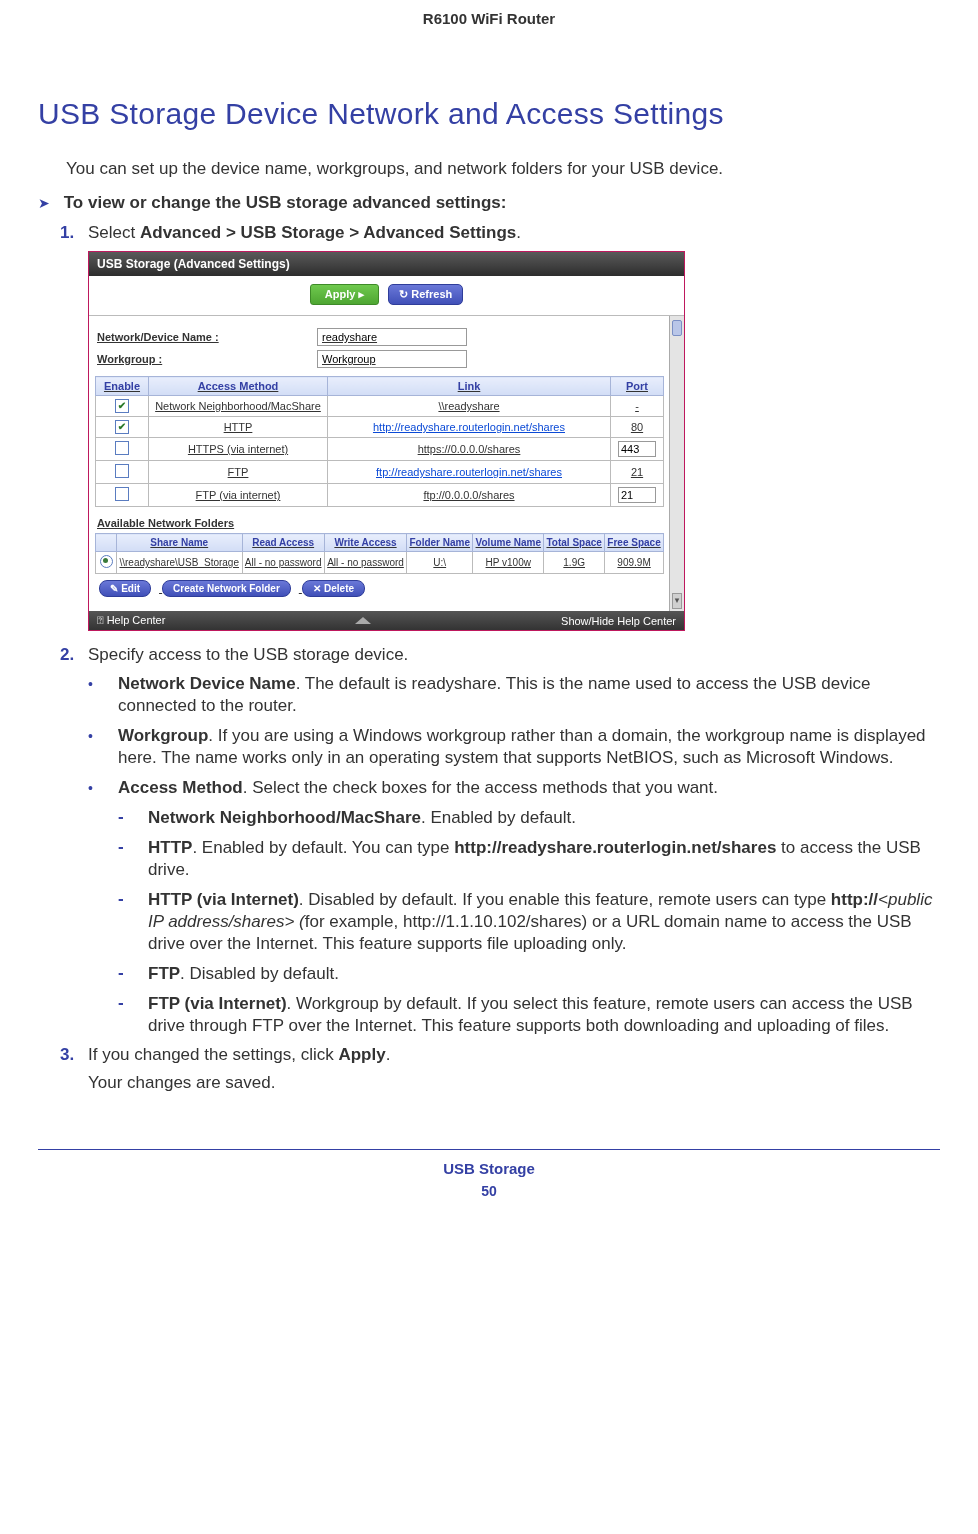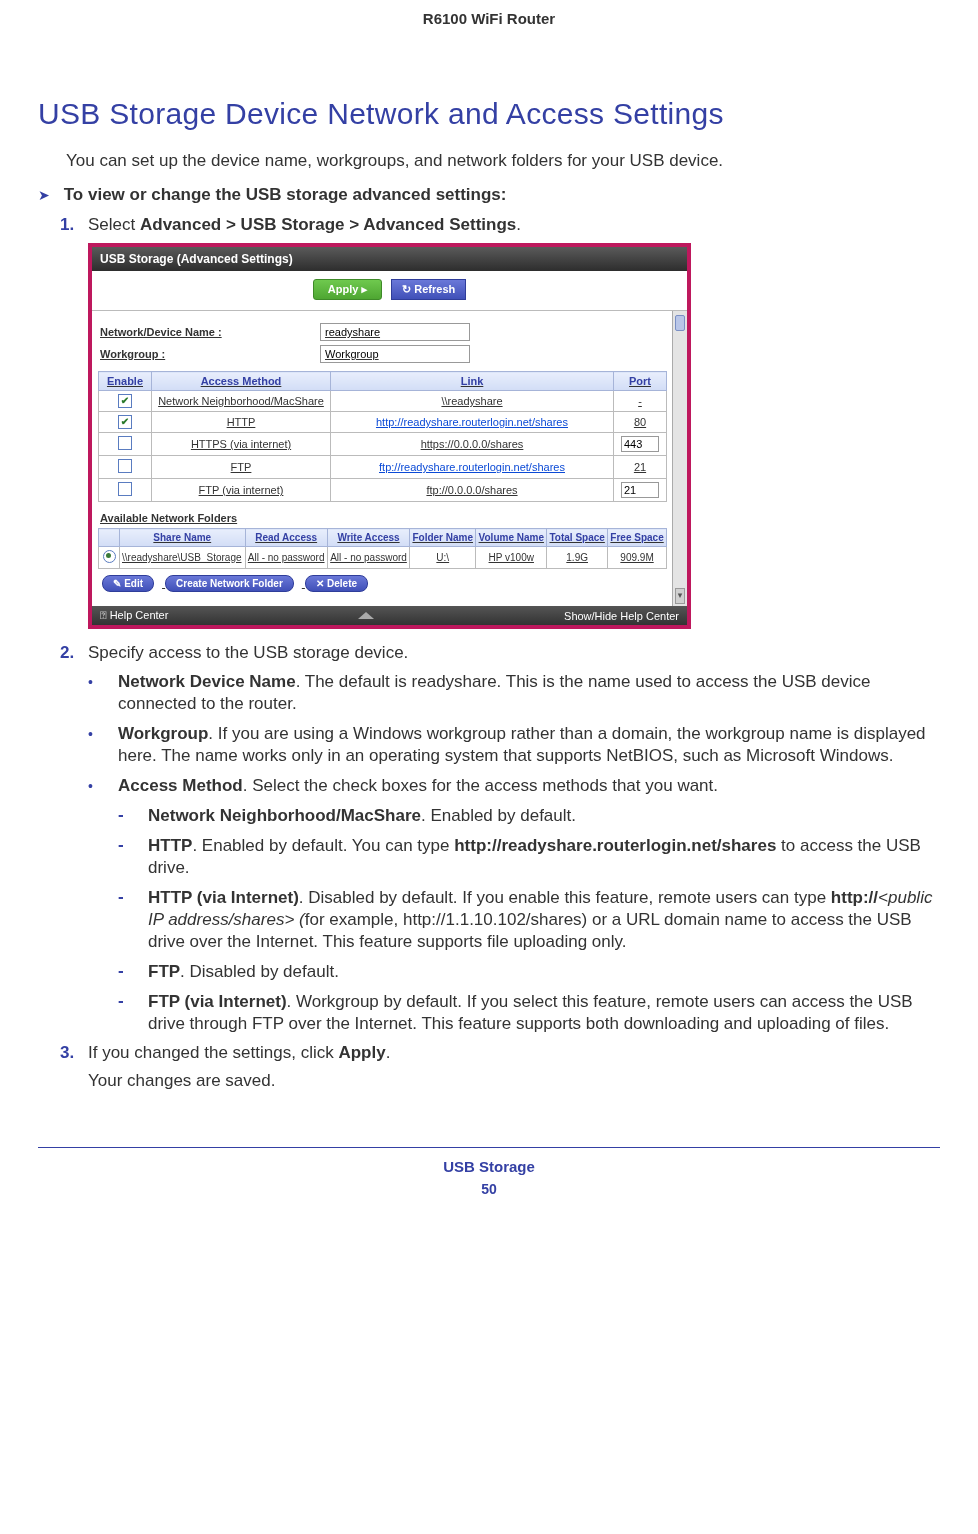--- a/index.html
+++ b/index.html
@@ -17,21 +17,21 @@
     text-align: center;
     font-weight: bold;
     font-size: 15px;
     color: #333;
     margin-bottom: 70px;
   }
   .main-heading {
     color: #3440a4;
     font-size: 30px;
     font-weight: normal;
-    margin-bottom: 20px;
+    margin-bottom: 28px;
     font-family: "Arial Narrow", Arial, sans-serif;
     letter-spacing: 0.3px;
   }
   .intro {
     margin-left: 28px;
     font-size: 17px;
     color: #333;
     margin-bottom: 14px;
   }
   .task-line {
@@ -64,21 +64,21 @@
     font-size: 17px;
     flex: 1;
   }
   .bold { font-weight: bold; }
   .italic { font-style: italic; }
 
   
   .screenshot {
     margin-left: 50px;
     width: 595px;
-    border: 4px solid #be185d;
+    border: 1px solid #be185d;
     background: #e8e8e8;
     font-family: Arial, sans-serif;
     font-size: 11px;
     margin-bottom: 14px;
   }
   .ss-titlebar {
     background: linear-gradient(#5a5a5a, #2d2d2d);
     color: #fff;
     padding: 5px 8px;
     font-size: 12px;
@@ -99,21 +99,21 @@
     padding: 3px 14px;
     font-size: 11px;
     font-weight: bold;
     margin-right: 6px;
   }
   .btn-refresh {
     display: inline-block;
     background: linear-gradient(#6a78d8, #4050b8);
     color: #fff;
     border: 1px solid #2f3d9a;
-    border-radius: 0;
+    border-radius: 5px;
     padding: 3px 10px;
     font-size: 11px;
     font-weight: bold;
   }
   .ss-body {
     background: #fff;
     margin: 0 0 0 0;
     position: relative;
   }
   .ss-scroll {
@@ -415,21 +415,21 @@
             <th>Share Name</th>
             <th>Read Access</th>
             <th>Write Access</th>
             <th>Folder Name</th>
             <th>Volume Name</th>
             <th>Total Space</th>
             <th>Free Space</th>
           </tr>
           <tr>
             <td><span class="radio"></span></td>
-            <td style="text-align:left">\\readyshare\USB_Storage</td>
+            <td style="text-align:center">\\readyshare\USB_Storage</td>
             <td>All - no password</td>
             <td>All - no password</td>
             <td>U:\</td>
             <td>HP v100w</td>
             <td>1.9G</td>
             <td>909.9M</td>
           </tr>
         </tbody>
           </table>
 

